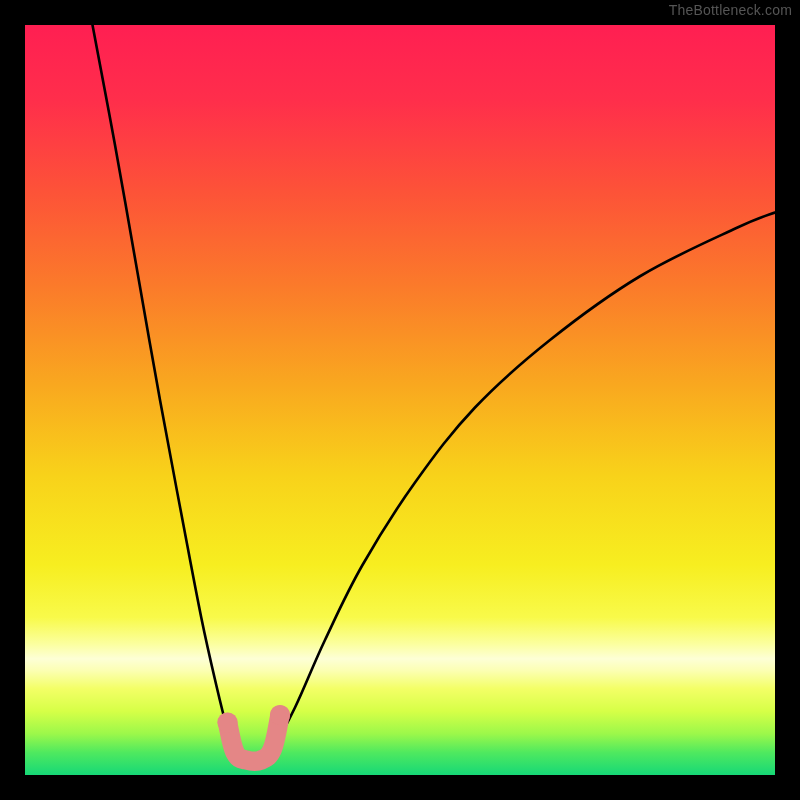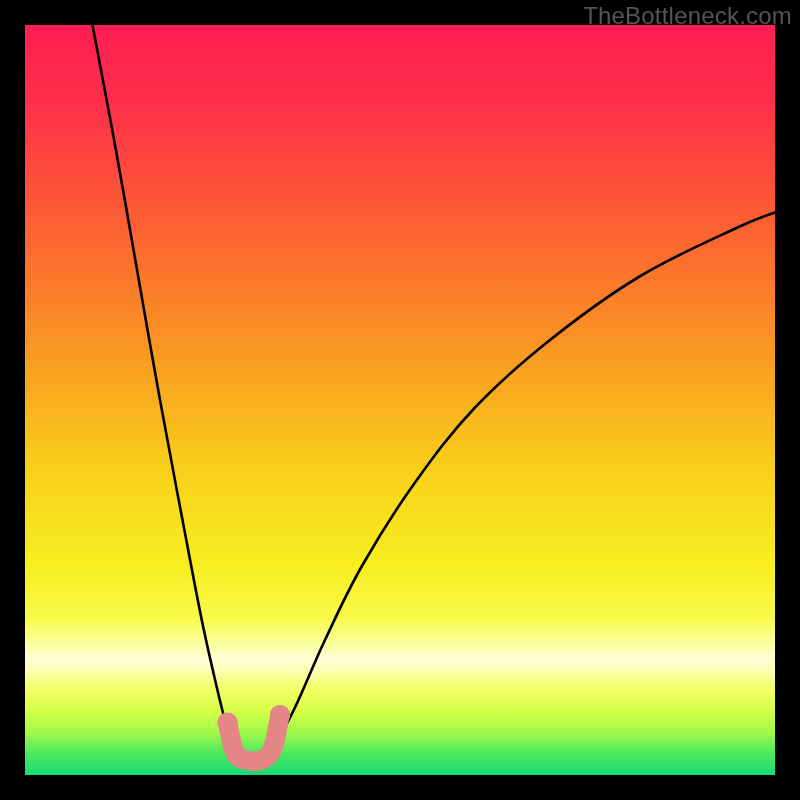--- a/index.html
+++ b/index.html
@@ -27,21 +27,21 @@
   }
   .gradient-bg {
     position: absolute;
     left: 0; top: 0; width: 100%; height: 100%;
   }
   .watermark {
     position: absolute;
     top: 2px;
     right: 8px;
     color: #555;
-    font-size: 24px;
+    font-size: 14px;
     font-weight: 500;
     letter-spacing: 0.2px;
     text-align: right;
   }
   svg.curves {
     position: absolute;
     left: 0; top: 0;
     width: 100%; height: 100%;
   }
 </style>

